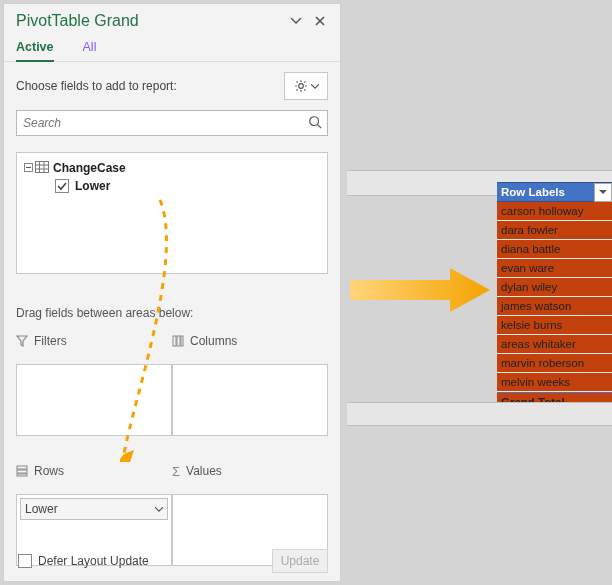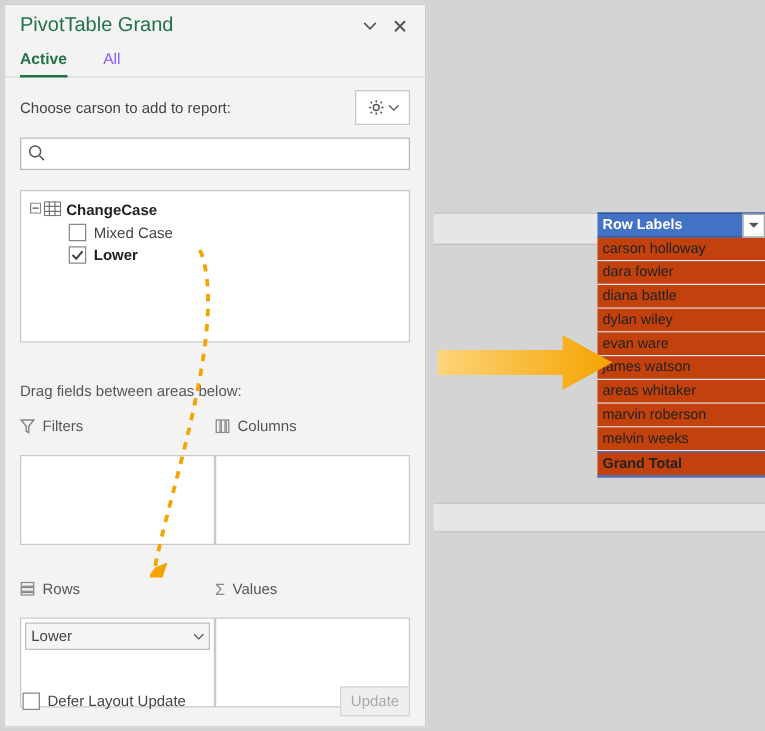--- a/index.html
+++ b/index.html
@@ -165,22 +165,22 @@
     left: 3px; right: 0;
     top: 170px;
     height: 24px;
     background: #e6e6e6;
     border-top: 1px solid #bfbfbf;
     border-bottom: 1px solid #bfbfbf;
   }
   .pv {
     position: absolute;
     right: 0;
-    top: 170px;
-    width: 134px;
+    top: 182px;
+    width: 115px;
   }
   .pv-head {
     background: #4472c4;
     color: #fff;
     font-weight: 700;
     font-size: 11.5px;
     height: 18px;
     display: flex; align-items: center;
     padding-left: 4px;
     border-top: 1px solid #2f528f;
@@ -247,32 +247,33 @@
         </svg>
     </div>
   </div>
 
   <div class="tabs">
     <div class="tab active">Active</div>
     <div class="tab">All</div>
   </div>
 
   <div class="choose-row">
-    <span>Choose carson to add to report:</span>
+    <span>Choose fields to add to report:</span>
     <div class="gear-btn">
       <svg width="14" height="14" viewBox="0 0 24 24">
         <path fill="none" stroke="#555" stroke-width="2" d="M12 8a4 4 0 100 8 4 4 0 000-8zM12 2v3M12 19v3M4.2 4.2l2.1 2.1M17.7 17.7l2.1 2.1M2 12h3M19 12h3M4.2 19.8l2.1-2.1M17.7 6.3l2.1-2.1"></path>
       </svg>
       <svg width="8" height="5" viewBox="0 0 10 6" style="margin-left:3px">
           <path d="M0 0 L5 5 L10 0" fill="none" stroke="#555" stroke-width="1.4"></path>
         </svg>
     </div>
   </div>
 
   <div class="search">
+    <input placeholder="Search" style="">
     <span class="mag">
       <svg width="14" height="14" viewBox="0 0 16 16">
           <circle cx="7" cy="7" r="5" fill="none" stroke="#555" stroke-width="1.4"></circle>
           <line x1="11" y1="11" x2="15" y2="15" stroke="#555" stroke-width="1.4"></line>
         </svg>
     </span>
   </div>
 
   <div class="fieldlist">
     <div class="tree-row">
@@ -287,24 +288,20 @@
             <rect x="0.5" y="0.5" width="13" height="11" fill="#fff" stroke="#777"></rect>
             <line x1="0" y1="4" x2="14" y2="4" stroke="#777"></line>
             <line x1="0" y1="8" x2="14" y2="8" stroke="#777"></line>
             <line x1="4.5" y1="0" x2="4.5" y2="12" stroke="#777"></line>
             <line x1="9" y1="0" x2="9" y2="12" stroke="#777"></line>
           </svg>
       </span>
       <span class="tree-label bold">ChangeCase</span>
     </div>
     <div class="tree-row child">
-      <span class="chk"></span>
-      <span class="tree-label">Mixed Case</span>
-    </div>
-    <div class="tree-row child">
       <span class="chk">
         <svg width="10" height="10" viewBox="0 0 10 10">
             <path d="M1 5 L4 8 L9 2" fill="none" stroke="#444" stroke-width="1.6"></path>
           </svg>
       </span>
       <span class="tree-label bold">Lower</span>
     </div>
   </div>
 
   <div class="drag-label">Drag fields between areas below:</div>
@@ -371,23 +368,24 @@
       <div class="pv-dd">
         <svg width="8" height="5" viewBox="0 0 10 6">
             <path d="M0 0 L5 5 L10 0" fill="#555"></path>
           </svg>
       </div>
     </div>
     <div id="pv-rows">
         <div class="pv-cell">carson holloway</div>
         <div class="pv-cell">dara fowler</div>
         <div class="pv-cell">diana battle</div>
+        <div class="pv-cell">evan ware</div>
         <div class="pv-cell">dylan wiley</div>
-        <div class="pv-cell">evan ware</div>
         <div class="pv-cell">james watson</div>
+        <div class="pv-cell">kelsie burns</div>
         <div class="pv-cell">areas whitaker</div>
         <div class="pv-cell">marvin roberson</div>
         <div class="pv-cell">melvin weeks</div>
       </div>
     <div class="pv-total">Grand Total</div>
   </div>
 
   <div class="sheet-band2"></div>
 </div>
 

